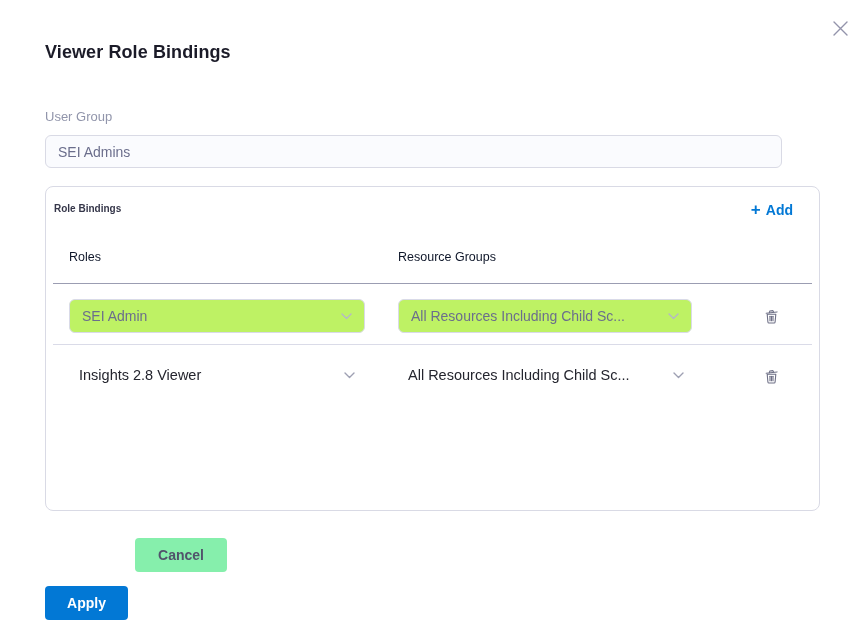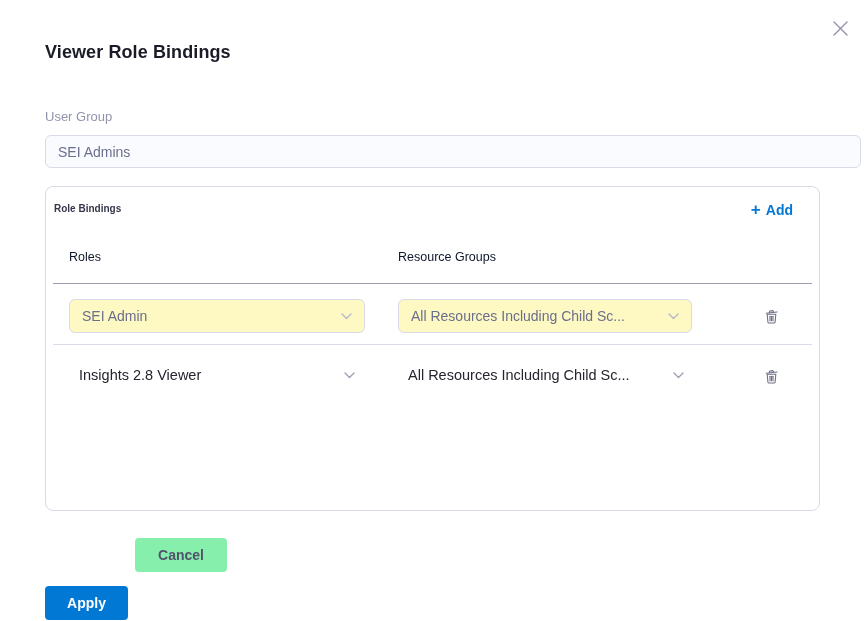--- a/index.html
+++ b/index.html
@@ -24,21 +24,21 @@
     position: absolute; left: 45px; top: 42px;
     font-size: 18px; font-weight: 700; color: #1b1b28; letter-spacing: .1px;
   }
 
   
   .field-label {
     position: absolute; left: 45px; top: 109px;
     font-size: 13px; color: #9195ab;
   }
   .user-group-input {
-    position: absolute; left: 45px; top: 135px; width: 816px; height: 33px;
+    position: absolute; left: 45px; top: 135px; width: 737px; height: 33px;
     border: 1px solid #d9dae5; border-radius: 6px; background: #fafbfe;
     color: #6b6e8c; font-size: 14px; padding: 0 12px;
     font-family: "Liberation Sans", "DejaVu Sans", sans-serif;
     outline: none;
   }
 
   
   .card {
     position: absolute; left: 45px; top: 186px; width: 775px; height: 325px;
     border: 1px solid #d9dae5; border-radius: 8px; background: #ffffff;
@@ -63,21 +63,21 @@
   .col-header.roles { left: 23px; }
   .col-header.resource-groups { left: 352px; text-align: right; }
 
   .divider { position: absolute; left: 7px; right: 7px; height: 1px; }
   .divider.header-divider { top: 96px; background: #9b9db2; }
   .divider.row-divider { top: 157px; background: #dadbe8; }
 
   
   .select-box {
     position: absolute; height: 34px; top: 112px;
-    border: 1px solid #d9dae8; border-radius: 6px; background: #fef9c3;
+    border: 1px solid #d9dae8; border-radius: 6px; background: #bef264;
     display: flex; align-items: center; justify-content: space-between;
     padding: 0 12px; font-size: 14px; color: #6b6e8c;
   }
   .select-box .txt { white-space: nowrap; overflow: hidden; }
   .select-box.role-select { left: 23px; width: 296px; }
   .select-box.resource-select { left: 352px; width: 294px; }
 
   
   .row2-item {
     position: absolute; top: 166px; height: 44px;

